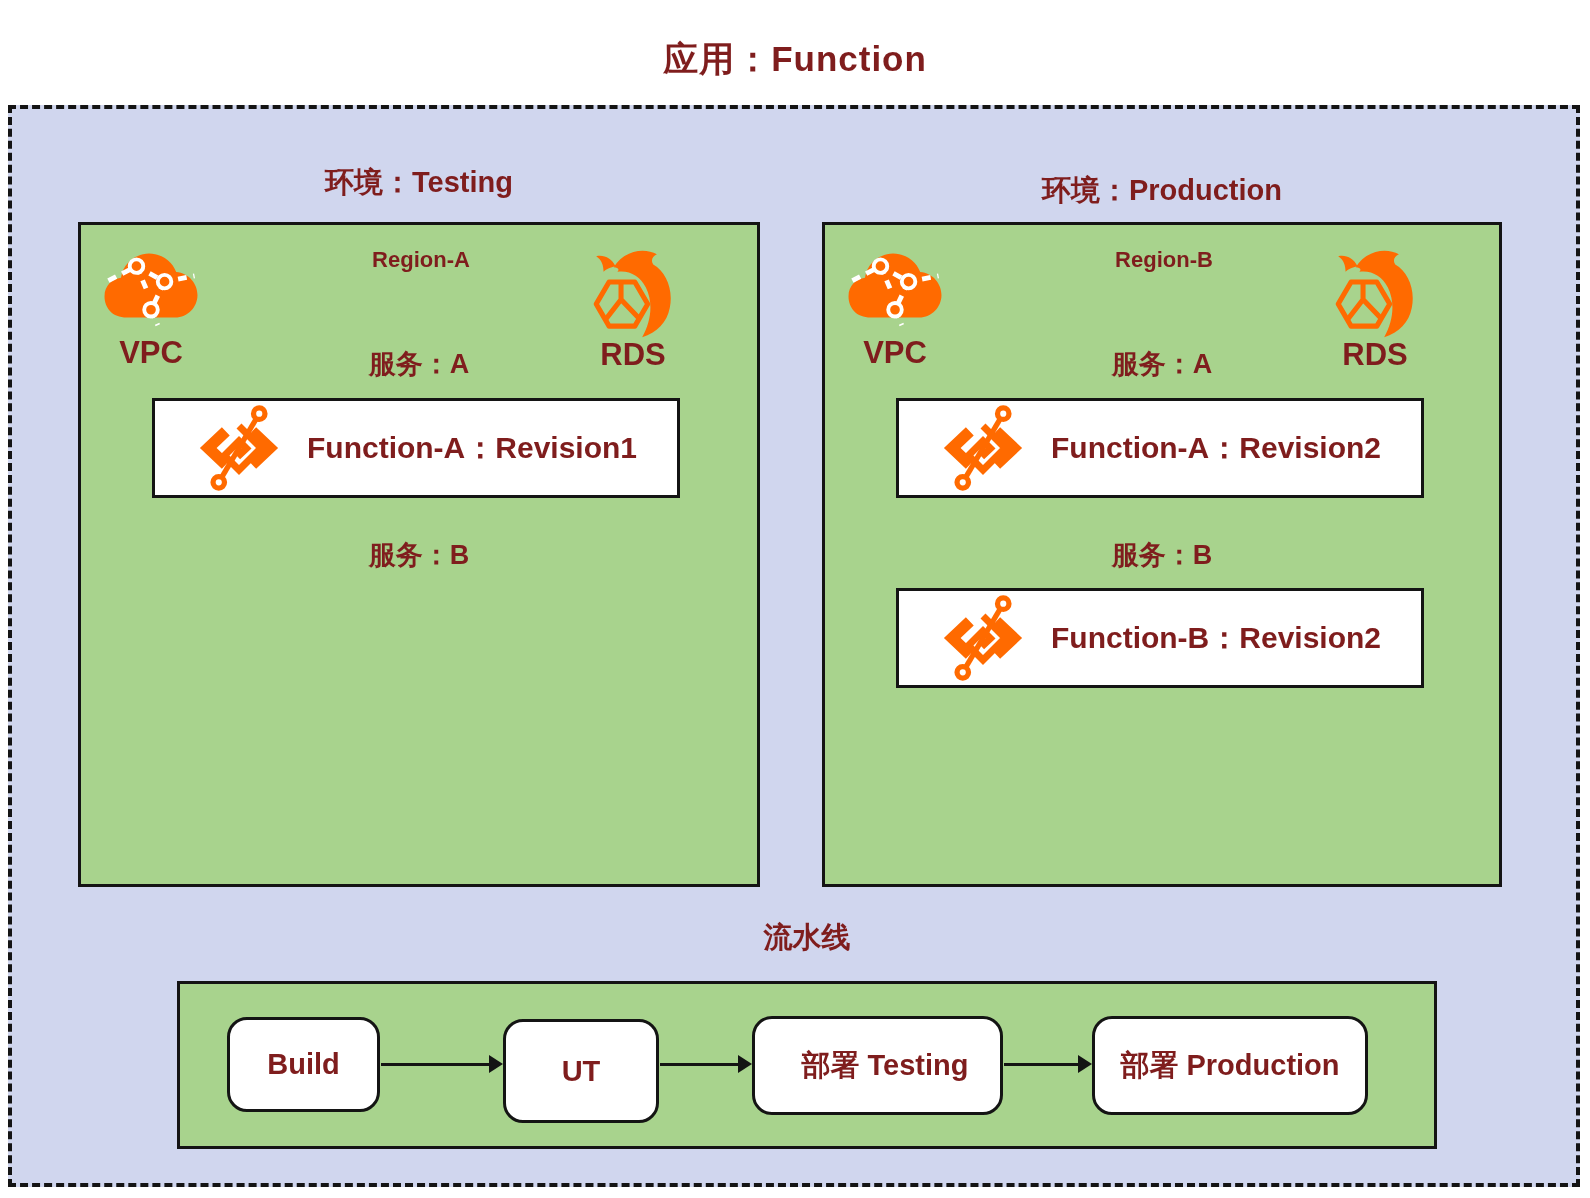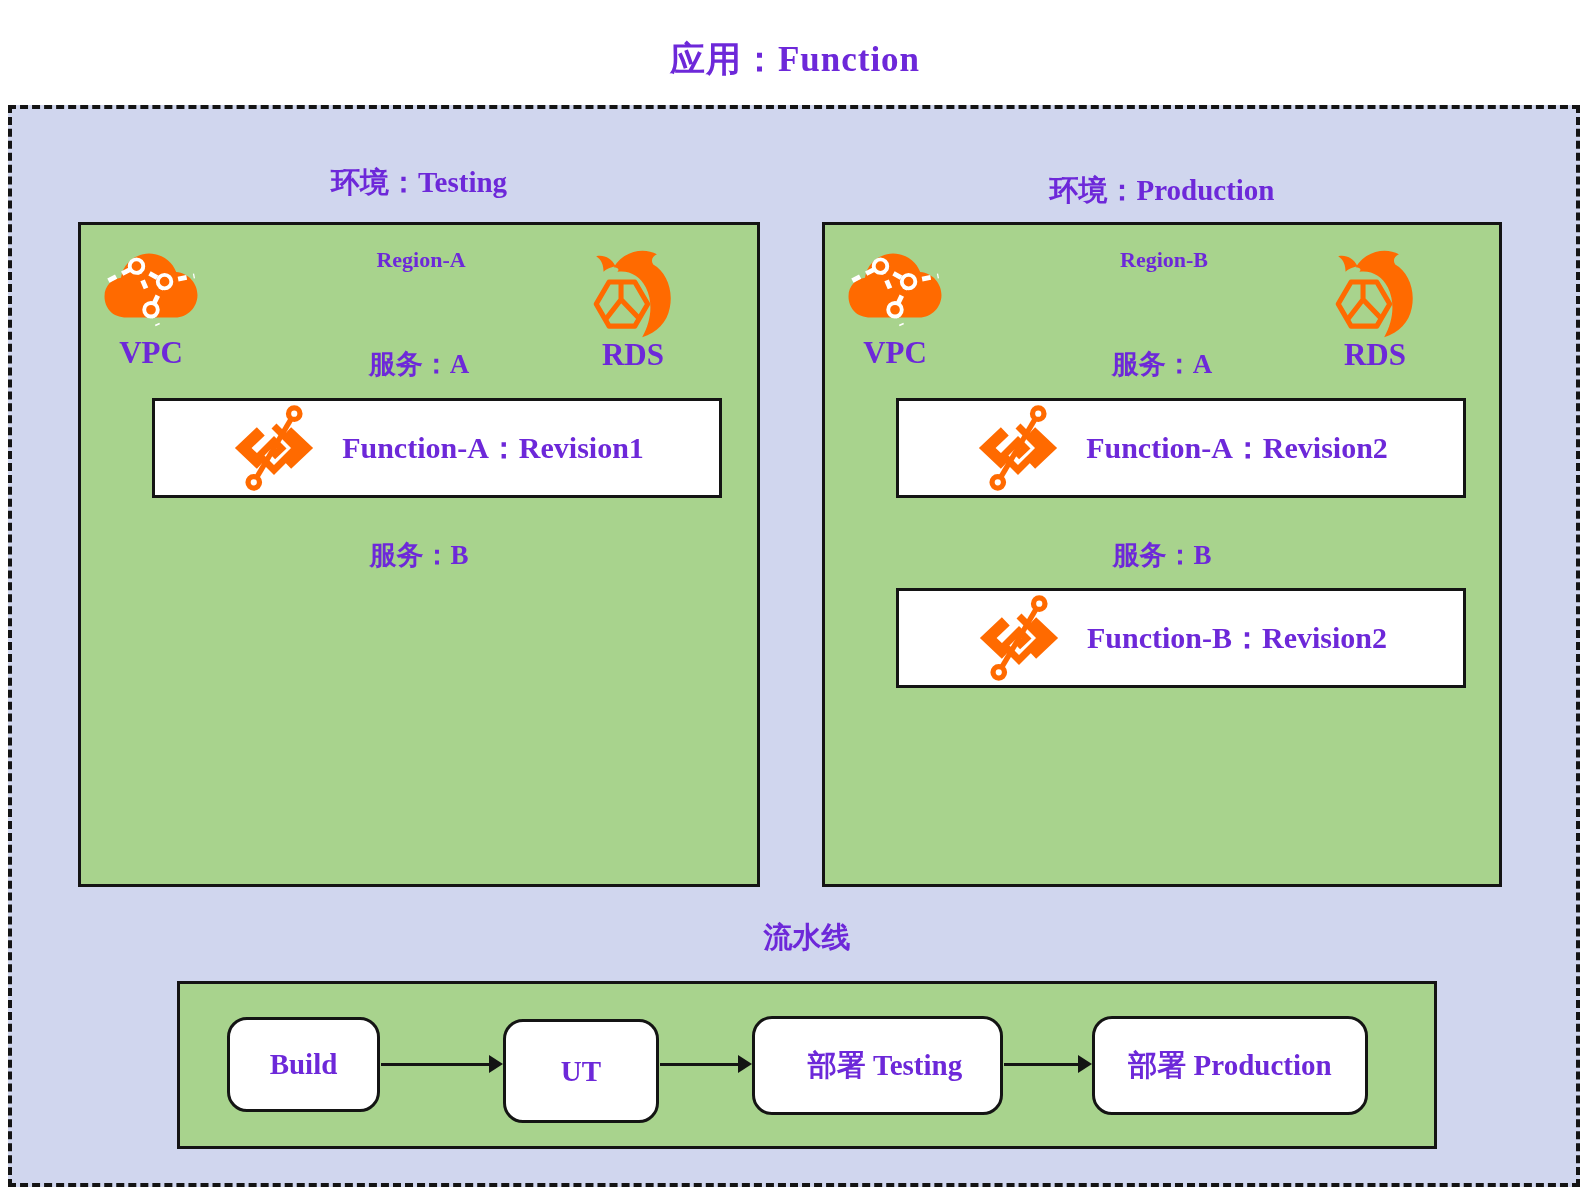--- a/index.html
+++ b/index.html
@@ -1,20 +1,20 @@
 <!DOCTYPE html>
 <html><head>
 <meta charset="utf-8">
 <style>
   html,body{margin:0;padding:0;background:#fff;}
   .canvas{
     position:relative;width:1590px;height:1198px;background:#ffffff;
     font-family:"Liberation Sans","DejaVu Sans",sans-serif;color:#1a1a1a;overflow:hidden;
   }
-  .txt{font-weight:700;color:#6d28d9;font-family:Liberation Serif, serif;}
+  .txt{font-weight:700;color:#7f1d1d;}
   .center{text-align:center;}
   .abs{position:absolute;}
 
   .page-title{left:0;top:36px;width:100%;font-size:35px;letter-spacing:1px;}
   .outer{left:8px;top:105px;width:1572px;height:1082px;background:#d0d6ee;
          border:4px dashed #141414;box-sizing:border-box;}
 
   .env-label{font-size:29px;}
   .env-label.testing{left:78px;top:163px;width:682px;}
   .env-label.production{left:822px;top:171px;width:680px;}
@@ -25,21 +25,21 @@
 
   .vpc-icon{left:19px;top:15px;width:102px;height:92px;}
   .vpc-label{left:10px;top:110px;width:120px;font-size:31px;}
   .region-label{left:4px;right:0;top:22px;font-size:22px;}
   .rds-icon{right:76px;top:22px;width:96px;height:92px;}
   .rds-label{right:60px;top:112px;width:128px;font-size:31px;}
   .svc-label{left:0;right:0;font-size:27px;}
   .svc-a{top:121px;}
   .svc-b{top:312px;}
 
-  .fn-box{left:71px;width:570px;height:100px;background:#ffffff;border:3px solid #141414;
+  .fn-box{left:71px;width:528px;height:100px;background:#ffffff;border:3px solid #141414;
           box-sizing:border-box;display:flex;align-items:center;justify-content:center;gap:24px;}
   .fn-a{top:173px;}
   .fn-b{top:363px;}
   .fn-box .fn-icon{width:88px;height:88px;flex:0 0 auto;}
   .fn-box .fn-text{font-size:30px;white-space:nowrap;}
 
   .shared-box{left:487px;top:725px;width:580px;height:121px;border:3px dashed #141414;
               box-sizing:border-box;background:transparent;}
   .oss-label{left:14px;top:38px;width:90px;font-size:31px;}
   .oss-icon{left:92px;top:8px;width:112px;height:102px;}

